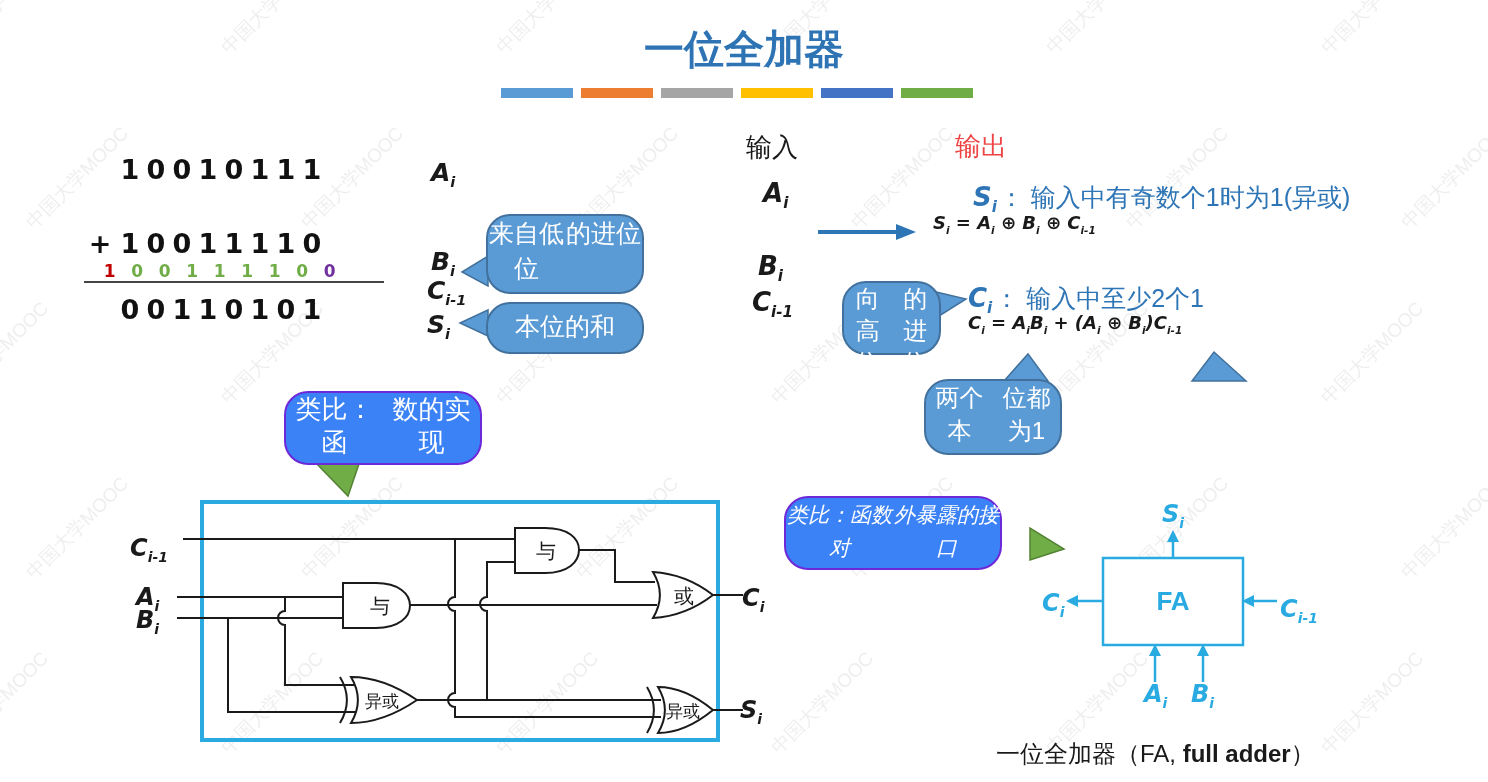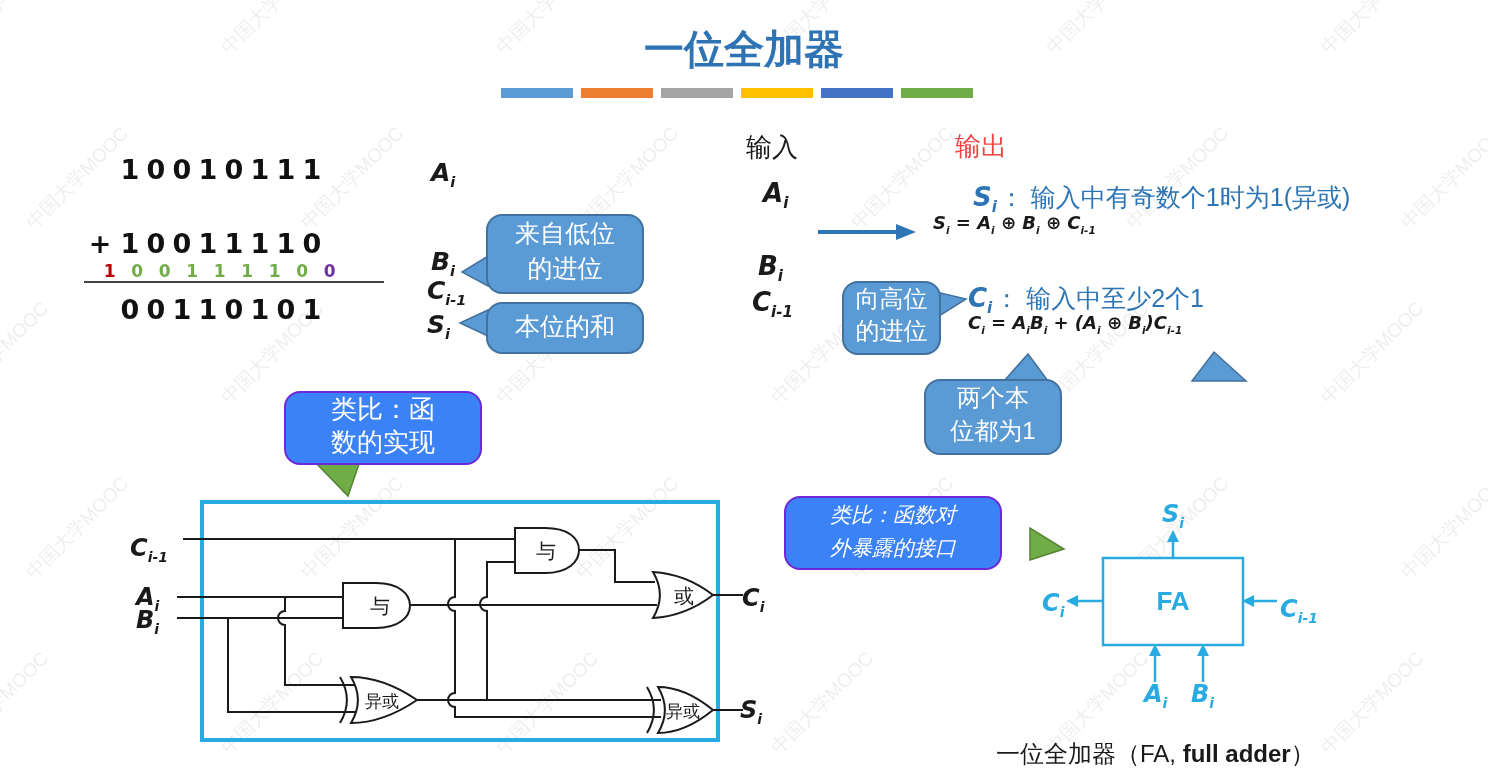--- a/index.html
+++ b/index.html
@@ -17,22 +17,22 @@
   .blue-math{color:#2E75B6;}
   .cyan-math{color:#29ABE2;}
   .digit-row{display:flex;}
   .digit-row span{width:26px;text-align:center;font-weight:700;font-size:27px;color:#111;
                   font-family:"DejaVu Sans",sans-serif;}
   .carry-row span{width:27.5px;font-size:17px;font-weight:700;text-align:center;
                   font-family:"DejaVu Sans",sans-serif;}
   .plus{width:26px;text-align:center;font-weight:700;font-size:27px;color:#111;
         font-family:"DejaVu Sans",sans-serif;}
   .rule{height:2px;background:#444;}
-  .callout{position:absolute;color:#fff;text-align:center;border-radius:16px;z-index:2;
-           display:flex;flex-direction:column;}
+  .callout{position:absolute;color:#fff;text-align:center;border-radius:24px;z-index:2;
+           display:flex;flex-direction:row;}
   .callout.blue{background:#5B9BD5;border:2px solid #41719C;}
   .callout.green{background:#3b82f6;border:2px solid #6d28d9;}
   .callout div{width:100%;}
   .lbl{font-size:26px;color:#1a1a1a;}
   .io-head-out{color:#ef4444;}
   .fhead{display:flex;align-items:baseline;white-space:nowrap;}
   .fhead .desc{font-size:25px;color:#2E75B6;margin-left:2px;}
   .formula{font-size:18px;white-space:nowrap;}
   .caption{font-size:24px;color:#1a1a1a;white-space:nowrap;}
   .caption b{font-weight:700;}

